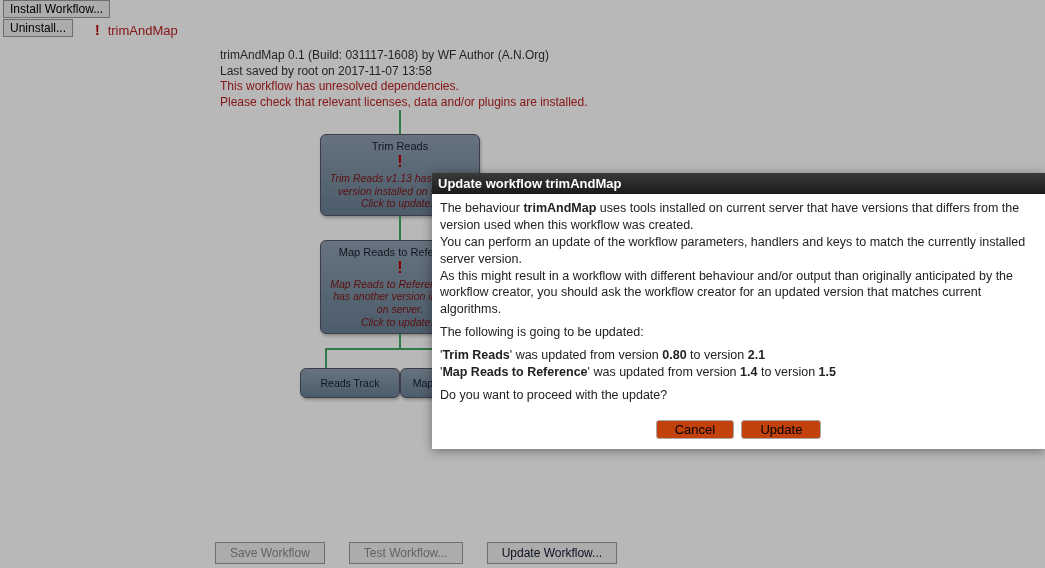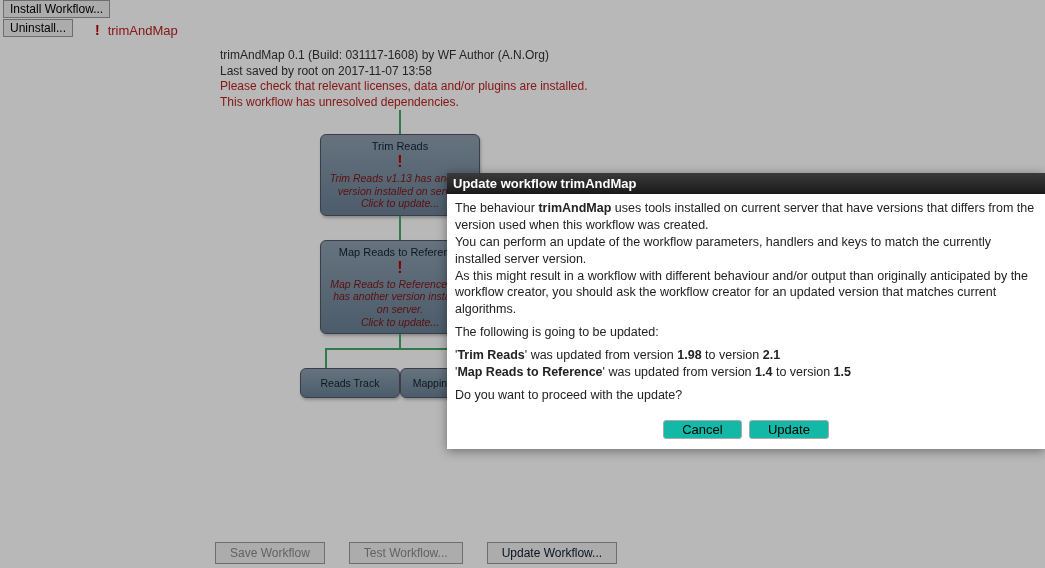--- a/index.html
+++ b/index.html
@@ -153,21 +153,21 @@
 
 .dim {
   position: absolute;
   inset: 0;
   background: rgba(0,0,0,0.28);
 }
 
 .dialog {
   position: absolute;
   top: 173px;
-  left: 447px;
+  left: 432px;
   right: 0;
   background: #fff;
   box-shadow: 0 2px 10px rgba(0,0,0,0.4);
 }
 .dialog-head {
   background: linear-gradient(#3a3a3a, #1a1a1a);
   color: #fff;
   padding: 3px 6px;
   font-size: 13px;
   font-weight: bold;
@@ -179,21 +179,21 @@
   line-height: 1.35;
 }
 .dialog-body p { margin-bottom: 6px; }
 .dialog-btns {
   padding: 4px 8px 10px;
   text-align: center;
 }
 .dialog-btns button {
   padding: 1px 18px;
   margin: 0 2px;
-  background: #14b8a6;
+  background: #c2410c;
   border: 1px solid #aaa;
   border-radius: 3px;
   font-size: 13px;
   cursor: pointer;
 }
 </style>
 </head>
 <body>
 
 <div class="top-buttons">
@@ -202,22 +202,22 @@
 </div>
 
 <div class="title-row">
   <span class="warn-icon">!</span>
   <span class="wf-title">trimAndMap</span>
 </div>
 
 <div class="meta-block">
   <div class="meta-black">trimAndMap 0.1 (Build: 031117-1608) by WF Author (A.N.Org)</div>
   <div class="meta-black">Last saved by root on 2017-11-07 13:58</div>
+  <div class="meta-red">This workflow has unresolved dependencies.</div>
   <div class="meta-red">Please check that relevant licenses, data and/or plugins are installed.</div>
-  <div class="meta-red">This workflow has unresolved dependencies.</div>
 </div>
 
 <div class="diagram">
   <div class="connector"></div>
   <div class="node">
     <div class="nt">Trim Reads</div>
     <div class="warn">!</div>
     <div class="sub">Trim Reads v1.13 has another version installed on server.</div>
     <div class="sub">Click to update...</div>
   </div>
@@ -247,21 +247,21 @@
 <div class="dialog">
   <div class="dialog-head">Update workflow trimAndMap</div>
   <div class="dialog-body">
     <p>
       <span>The behaviour </span><b>trimAndMap</b><span> uses tools installed on current server that have versions that differs from the version used when this workflow was created.</span><br>
       <span>You can perform an update of the workflow parameters, handlers and keys to match the currently installed server version.</span><br>
       <span>As this might result in a workflow with different behaviour and/or output than originally anticipated by the workflow creator, you should ask the workflow creator for an updated version that matches current algorithms.</span>
     </p>
     <p>The following is going to be updated:</p>
     <p>
-      '<b>Trim Reads</b><span>' was updated from version </span><b>1.98</b><span> to version </span><b>2.1</b><br>
+      '<b>Trim Reads</b><span>' was updated from version </span><b>0.80</b><span> to version </span><b>2.1</b><br>
       '<b>Map Reads to Reference</b><span>' was updated from version </span><b>1.4</b><span> to version </span><b>1.5</b>
     </p>
     <p>Do you want to proceed with the update?</p>
   </div>
   <div class="dialog-btns">
     <button>Cancel</button>
     <button>Update</button>
   </div>
 </div>
 

